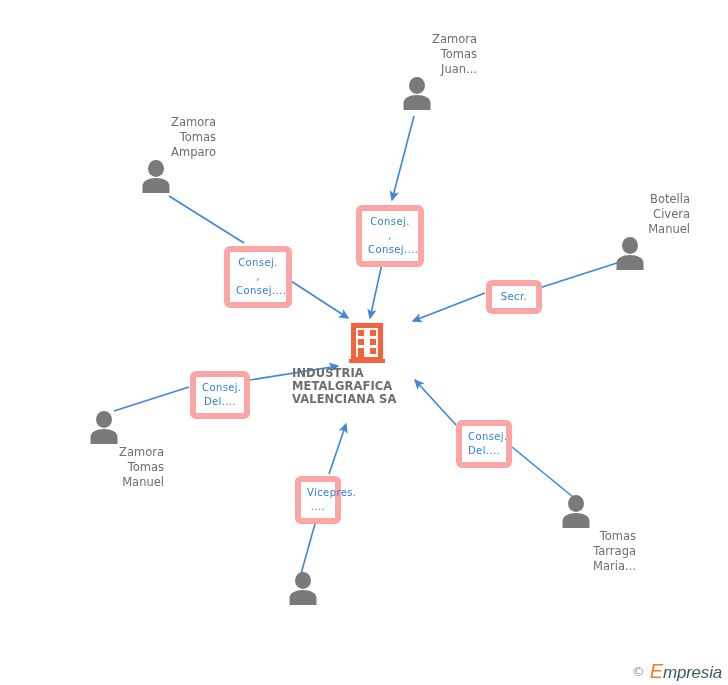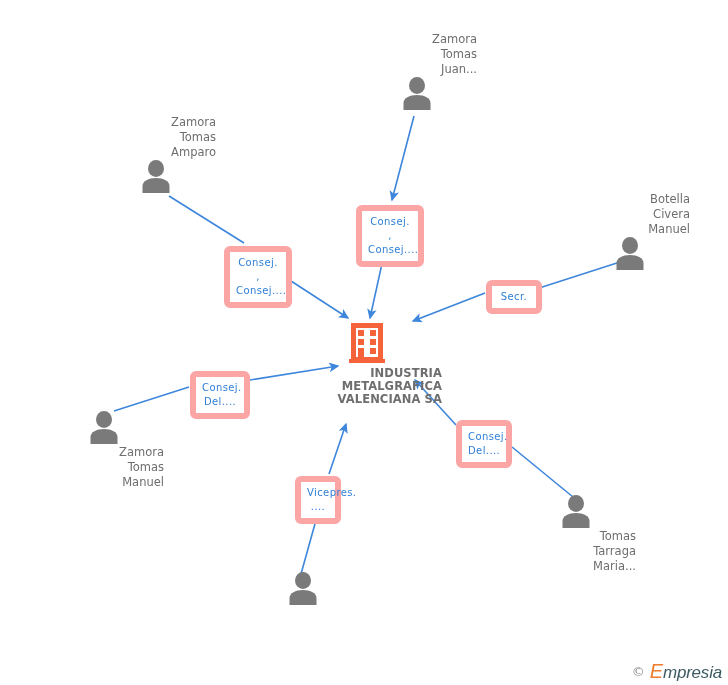--- a/index.html
+++ b/index.html
@@ -44,21 +44,21 @@
     height: 34px;
     display: block;
   }
   .person.below .avatar { margin-top: 2px; }
   .person.above .label  { margin-top: 2px; }
 
   
   .company {
     position: absolute;
     width: 150px;
-    text-align: right;
+    text-align: left;
   }
   .company .logo {
     width: 150px;
     height: 42px;
     display: block;
   }
   .company .label {
     margin-top: 3px;
     color: #6e6e6e;
     font-size: 11.5px;

